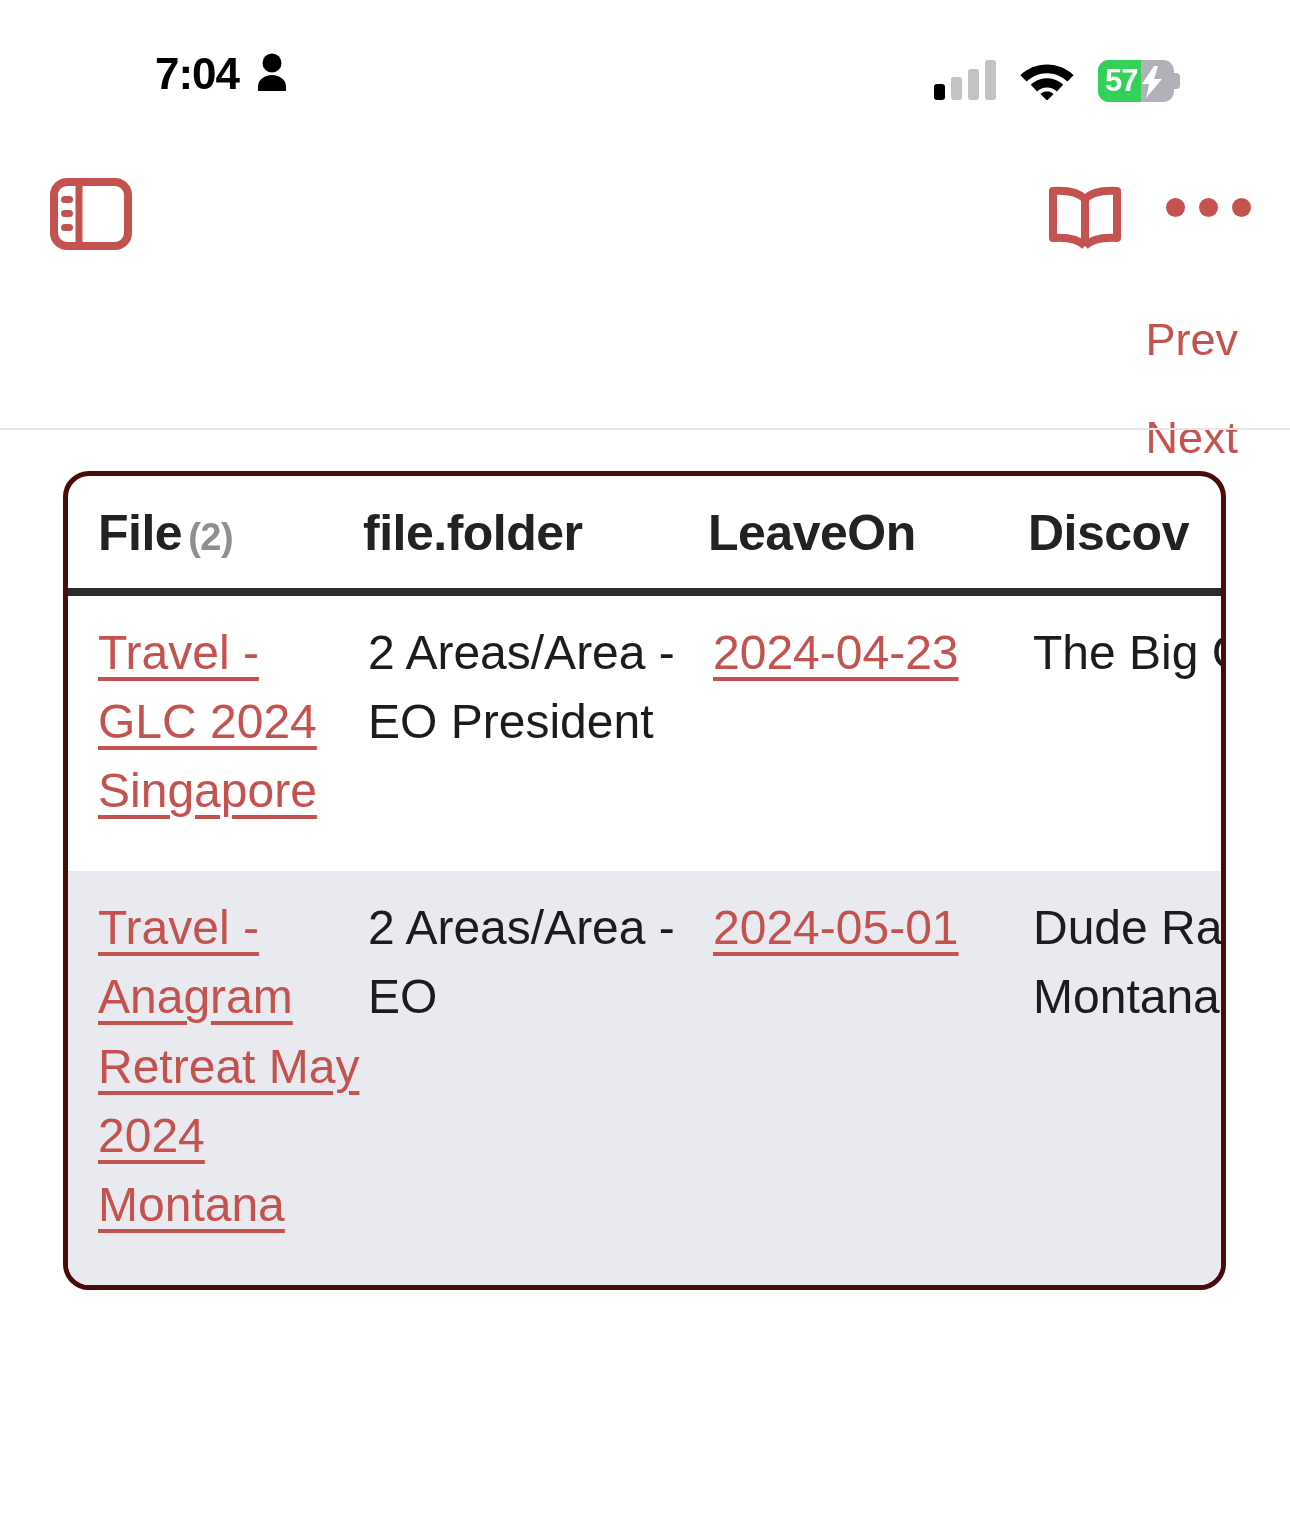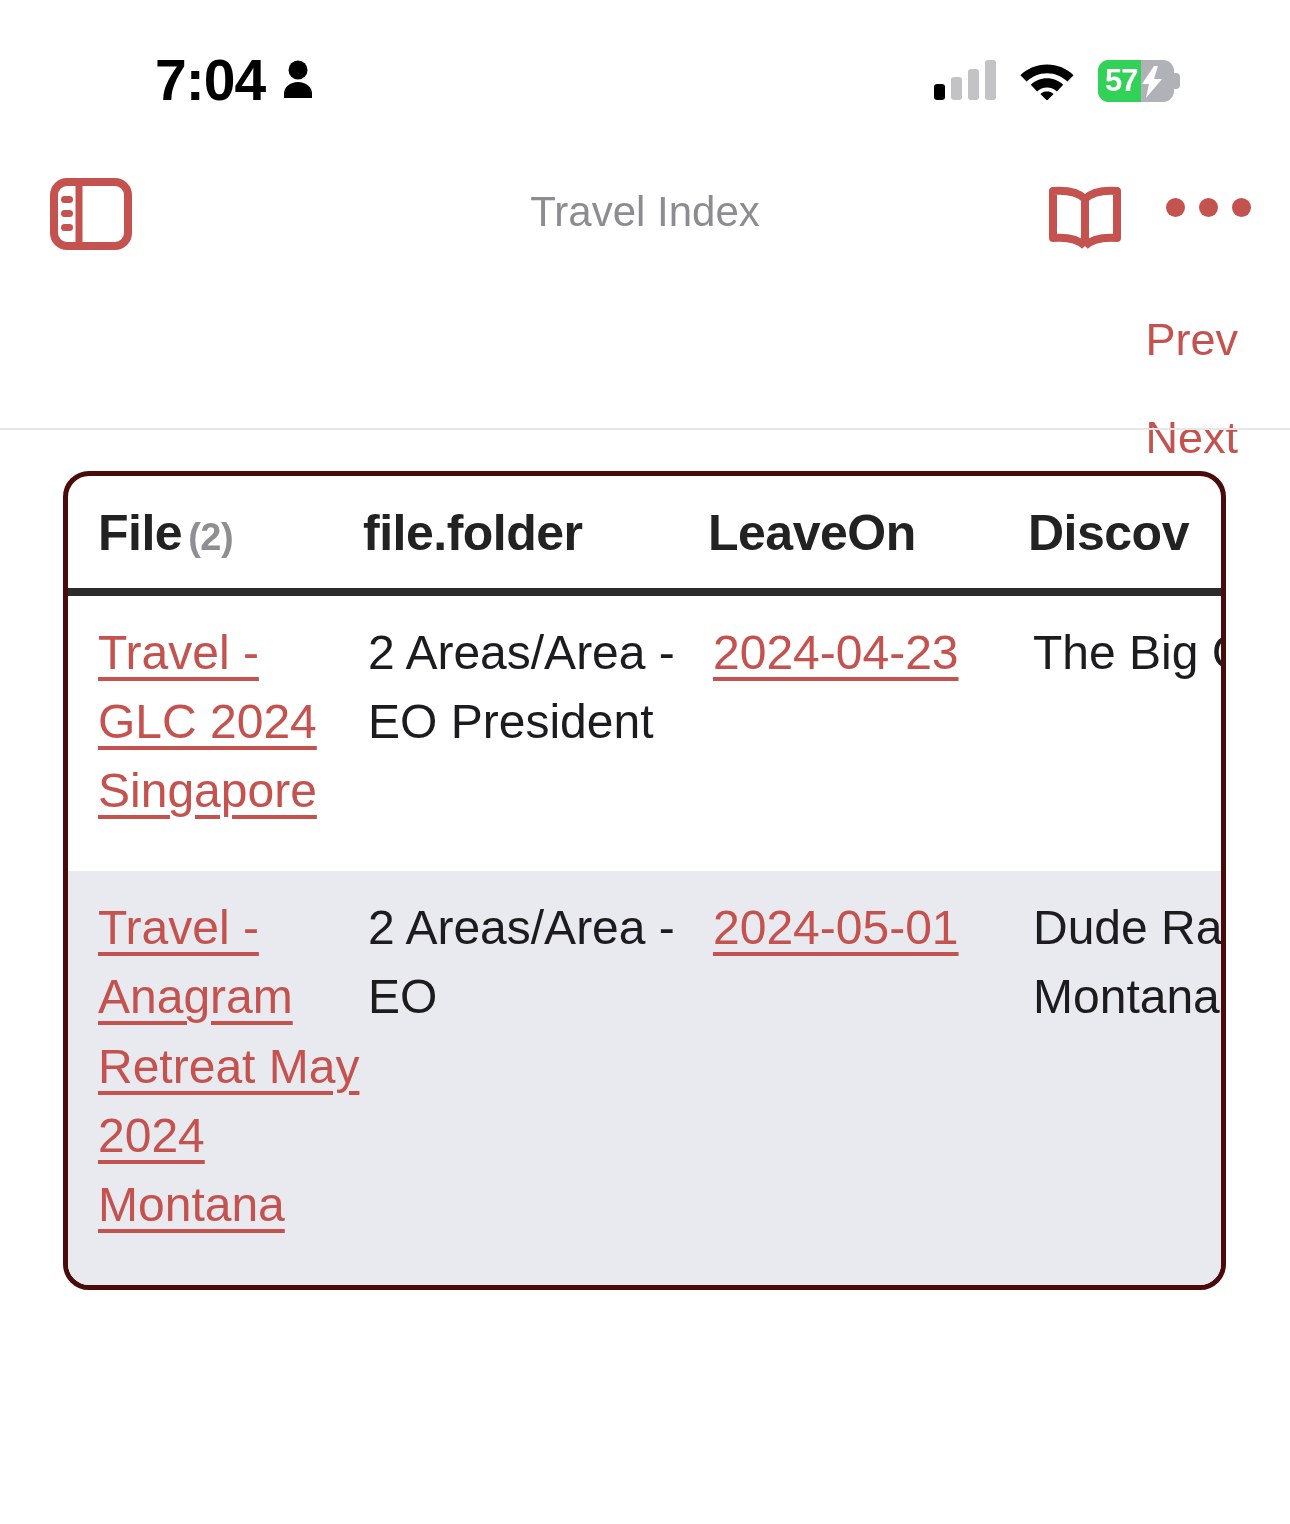--- a/index.html
+++ b/index.html
@@ -20,21 +20,21 @@
   }
   .status-left {
     position: absolute;
     left: 155px;
     top: 52px;
     display: flex;
     align-items: center;
     gap: 16px;
   }
   .status-time {
-    font-size: 57px;
+    font-size: 44px;
     font-weight: 700;
     color: #000000;
     letter-spacing: -1px;
     line-height: 1;
   }
   .person-icon { display: block; }
   .status-right {
     position: absolute;
     right: 110px;
     top: 58px;
@@ -293,21 +293,20 @@
   <span class="sidebar-btn">
     <svg width="82" height="72" viewBox="0 0 82 72">
       <rect x="4" y="4" width="74" height="64" rx="13" ry="13" fill="none" stroke="#c4524e" stroke-width="8"></rect>
       <line x1="29" y1="6" x2="29" y2="66" stroke="#c4524e" stroke-width="7"></line>
       <rect x="11" y="18" width="12" height="7" rx="3.5" fill="#c4524e"></rect>
       <rect x="11" y="32" width="12" height="7" rx="3.5" fill="#c4524e"></rect>
       <rect x="11" y="46" width="12" height="7" rx="3.5" fill="#c4524e"></rect>
     </svg>
   </span>
 
-  <div class="toolbar-title">Travel Index</div>
 
   <span class="book-btn">
     <svg width="78" height="74" viewBox="0 0 78 74">
       <path d="M39 17C32 10 21 8 7 9v47c14-1 25 1 32 8" fill="none" stroke="#c4524e" stroke-width="8" stroke-linejoin="round"></path>
       <path d="M39 17c7-7 18-9 32-8v47c-14-1-25 1-32 8" fill="none" stroke="#c4524e" stroke-width="8" stroke-linejoin="round"></path>
       <line x1="39" y1="17" x2="39" y2="64" stroke="#c4524e" stroke-width="8"></line>
     </svg>
   </span>
 
   <span class="more-btn">

